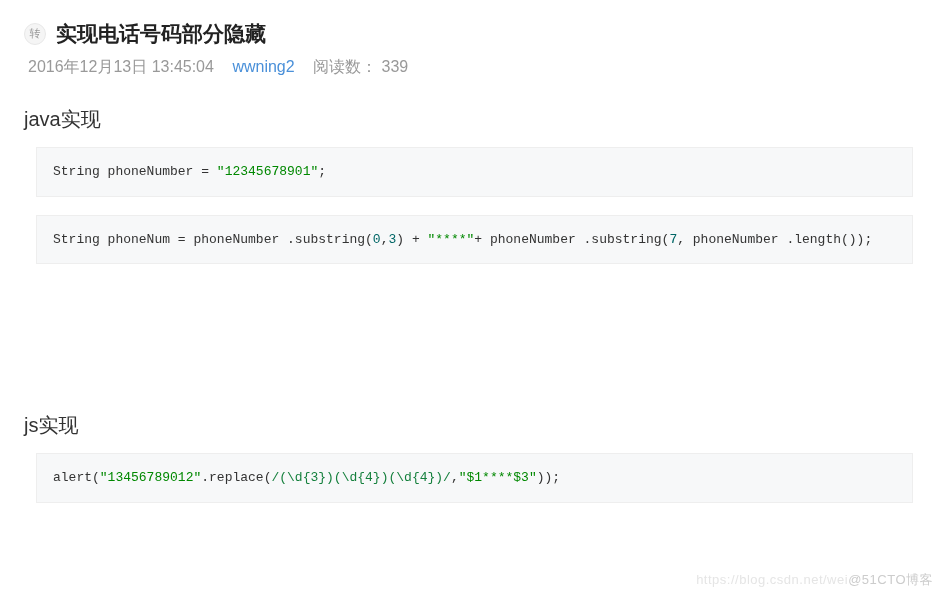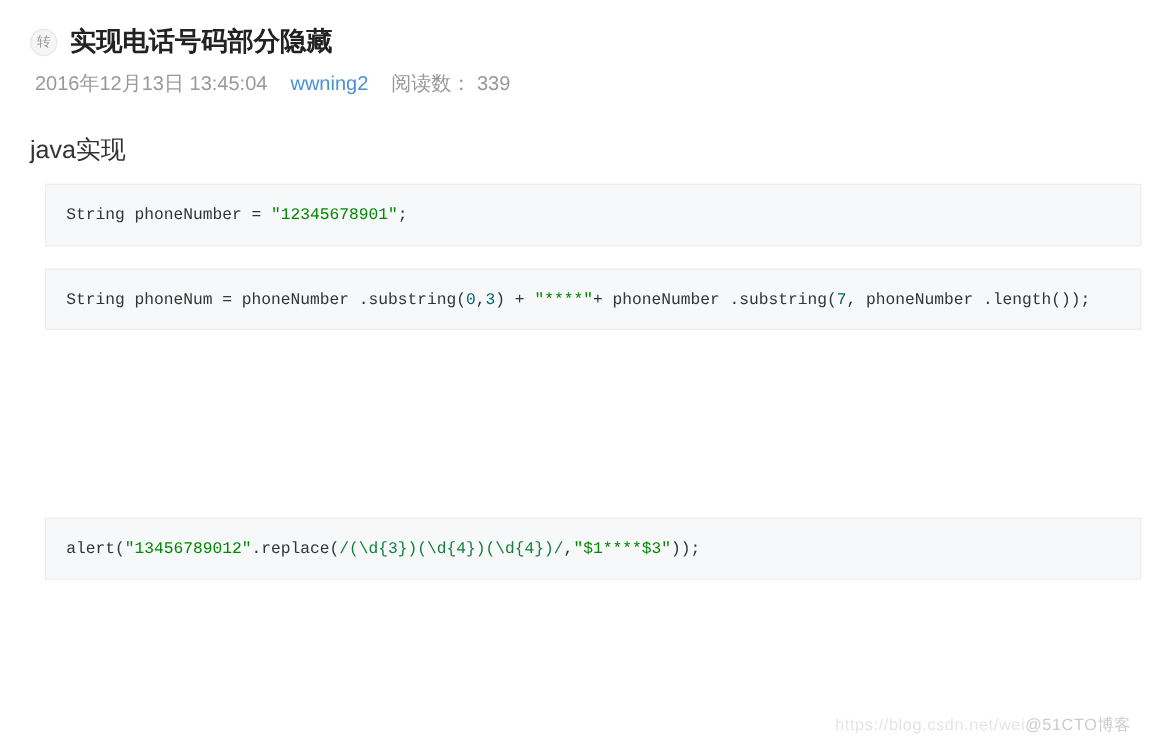--- a/index.html
+++ b/index.html
@@ -82,21 +82,21 @@
       color: #006666;
     }
     .code-block .regex {
       color: #15803d;
     }
     .large-gap {
       height: 120px;
     }
     .watermark {
       position: absolute;
-      right: 32px;
+      right: 4px;
       bottom: 6px;
       font-size: 13px;
       color: #ccc;
       letter-spacing: 0.5px;
     }
     .watermark .faint {
       color: #e5e5e5;
     }
   </style>
 </head>
@@ -116,19 +116,20 @@
   </div>
 
   <div class="section-label">java实现</div>
 
   <pre class="code-block">String phoneNumber = <span class="string">"12345678901"</span>;</pre>
 
   <pre class="code-block">String phoneNum = phoneNumber .substring(<span class="number">0</span>,<span class="number">3</span>) + <span class="string">"****"</span>+ phoneNumber .substring(<span class="number">7</span>, phoneNumber .length());</pre>
 
   <div class="large-gap"></div>
 
+  <div class="section-label">js实现</div>
 
   <pre class="code-block">alert(<span class="string">"13456789012"</span>.replace(<span class="regex">/(\d{3})(\d{4})(\d{4})/</span>,<span class="string">"$1****$3"</span>));</pre>
 </div>
 
 <div class="watermark">
   <span class="faint">https://blog.csdn.net/wei</span><span>@51CTO博客</span>
 </div>
 
 </body></html>

